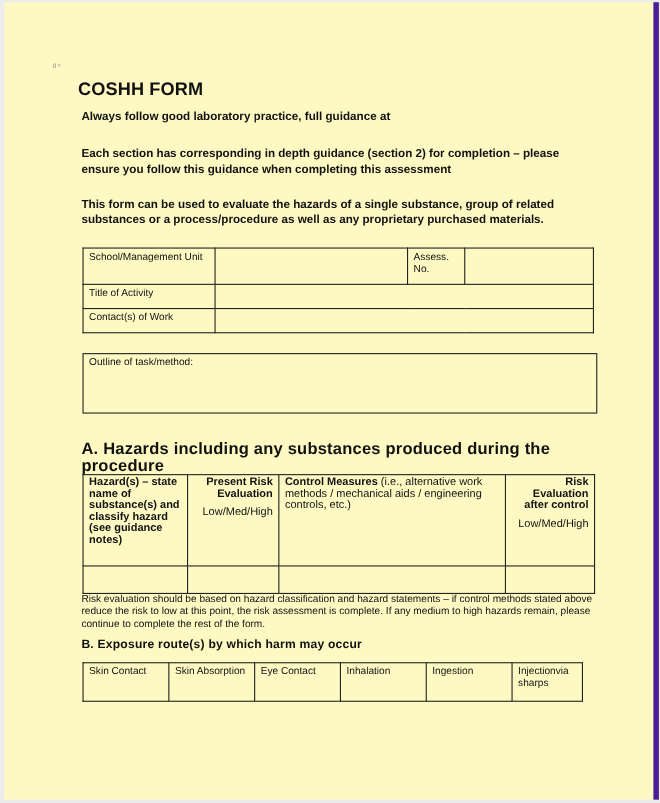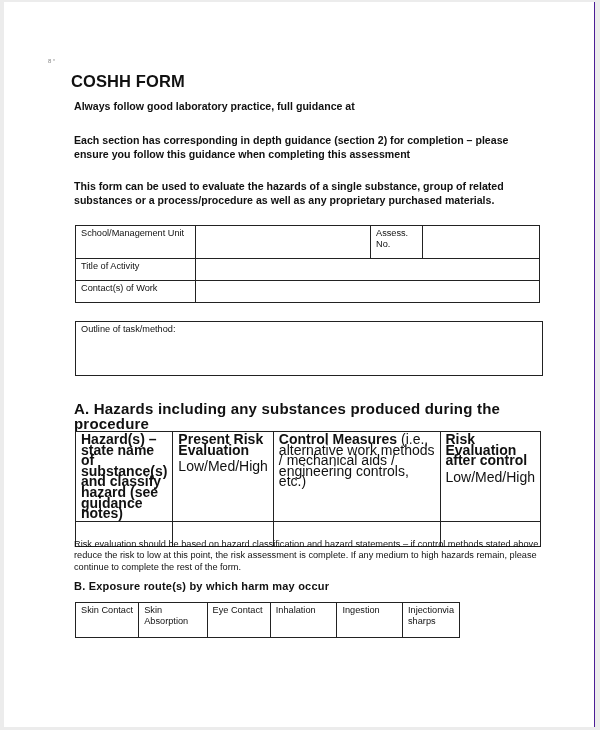--- a/index.html
+++ b/index.html
@@ -2,45 +2,45 @@
 <html><head>
 <meta charset="utf-8">
 <style>
   html, body { margin: 0; padding: 0; }
   body {
     width: 600px; height: 730px; background: #ececec; position: relative; overflow: hidden;
     font-family: "Liberation Sans", sans-serif; color: #111;
   }
   .page {
     position: absolute; left: 4px; top: 2px; width: 590px; height: 725px;
-    background: #ffffff; border-right: 1px solid #4c1d95;
+    background: #fef9c3; border-right: 5px solid #4c1d95;
   }
   .abs { position: absolute; }
   .mark { left: 44px; top: 56px; font-size: 6px; color: #888; }
   .title { left: 67px; top: 70px; font-size: 16.5px; font-weight: bold; letter-spacing: 0.1px; }
   .bold-p { font-size: 10.6px; font-weight: bold; line-height: 13.5px; }
   .p1 { left: 70px; top: 98px; }
   .p2 { left: 70px; top: 132px; width: 470px; }
   .p3 { left: 70px; top: 178px; width: 470px; }
   table { border-collapse: collapse; position: absolute; }
   td { border: 1.3px solid #222; vertical-align: top; padding: 2px 5px; font-size: 9.2px; line-height: 11px; }
   .t1 { left: 71px; top: 223px; width: 465px; }
   .t1 td { height: 28px; }
   .t1 tr.r2 td, .t1 tr.r3 td { height: 17px; }
   .outline { left: 71px; top: 319px; width: 468px; height: 55px; border: 1.3px solid #222; box-sizing: border-box; font-size: 9.2px; padding: 2px 5px; }
   .secA { left: 70px; top: 400px; width: 470px; font-size: 15px; font-weight: bold; line-height: 14.5px; letter-spacing: 0.2px; }
   .t2 { left: 71px; top: 429px; width: 466px; }
-  .t2 td { font-size: 14px; line-height: 10.6px; }
+  .t2 td { font-size: 10px; line-height: 10.6px; }
   .t2 tr.hdr td { height: 78px; }
   .t2 tr.blank td { height: 20px; }
   .b { font-weight: bold; }
-  .c { text-align: left; }
+  .c { text-align: right; }
   .note { left: 70px; top: 537px; width: 475px; font-size: 9.2px; line-height: 11.3px; }
   .secB { left: 70px; top: 578px; font-size: 11px; font-weight: bold; letter-spacing: 0.2px; }
-  .t3 { left: 71px; top: 600px; width: 385px; }
+  .t3 { left: 71px; top: 600px; width: 455px; }
   .t3 td { height: 30px; font-size: 9.2px; line-height: 11px; }
   .just { display: flex; justify-content: flex-start; }
 </style>
 </head>
 <body>
 
 <div class="page">
   <div class="abs mark">8 ᵛ</div>
   <div class="abs title">COSHH FORM</div>
   <div class="abs bold-p p1">Always follow good laboratory practice, full guidance at</div>

